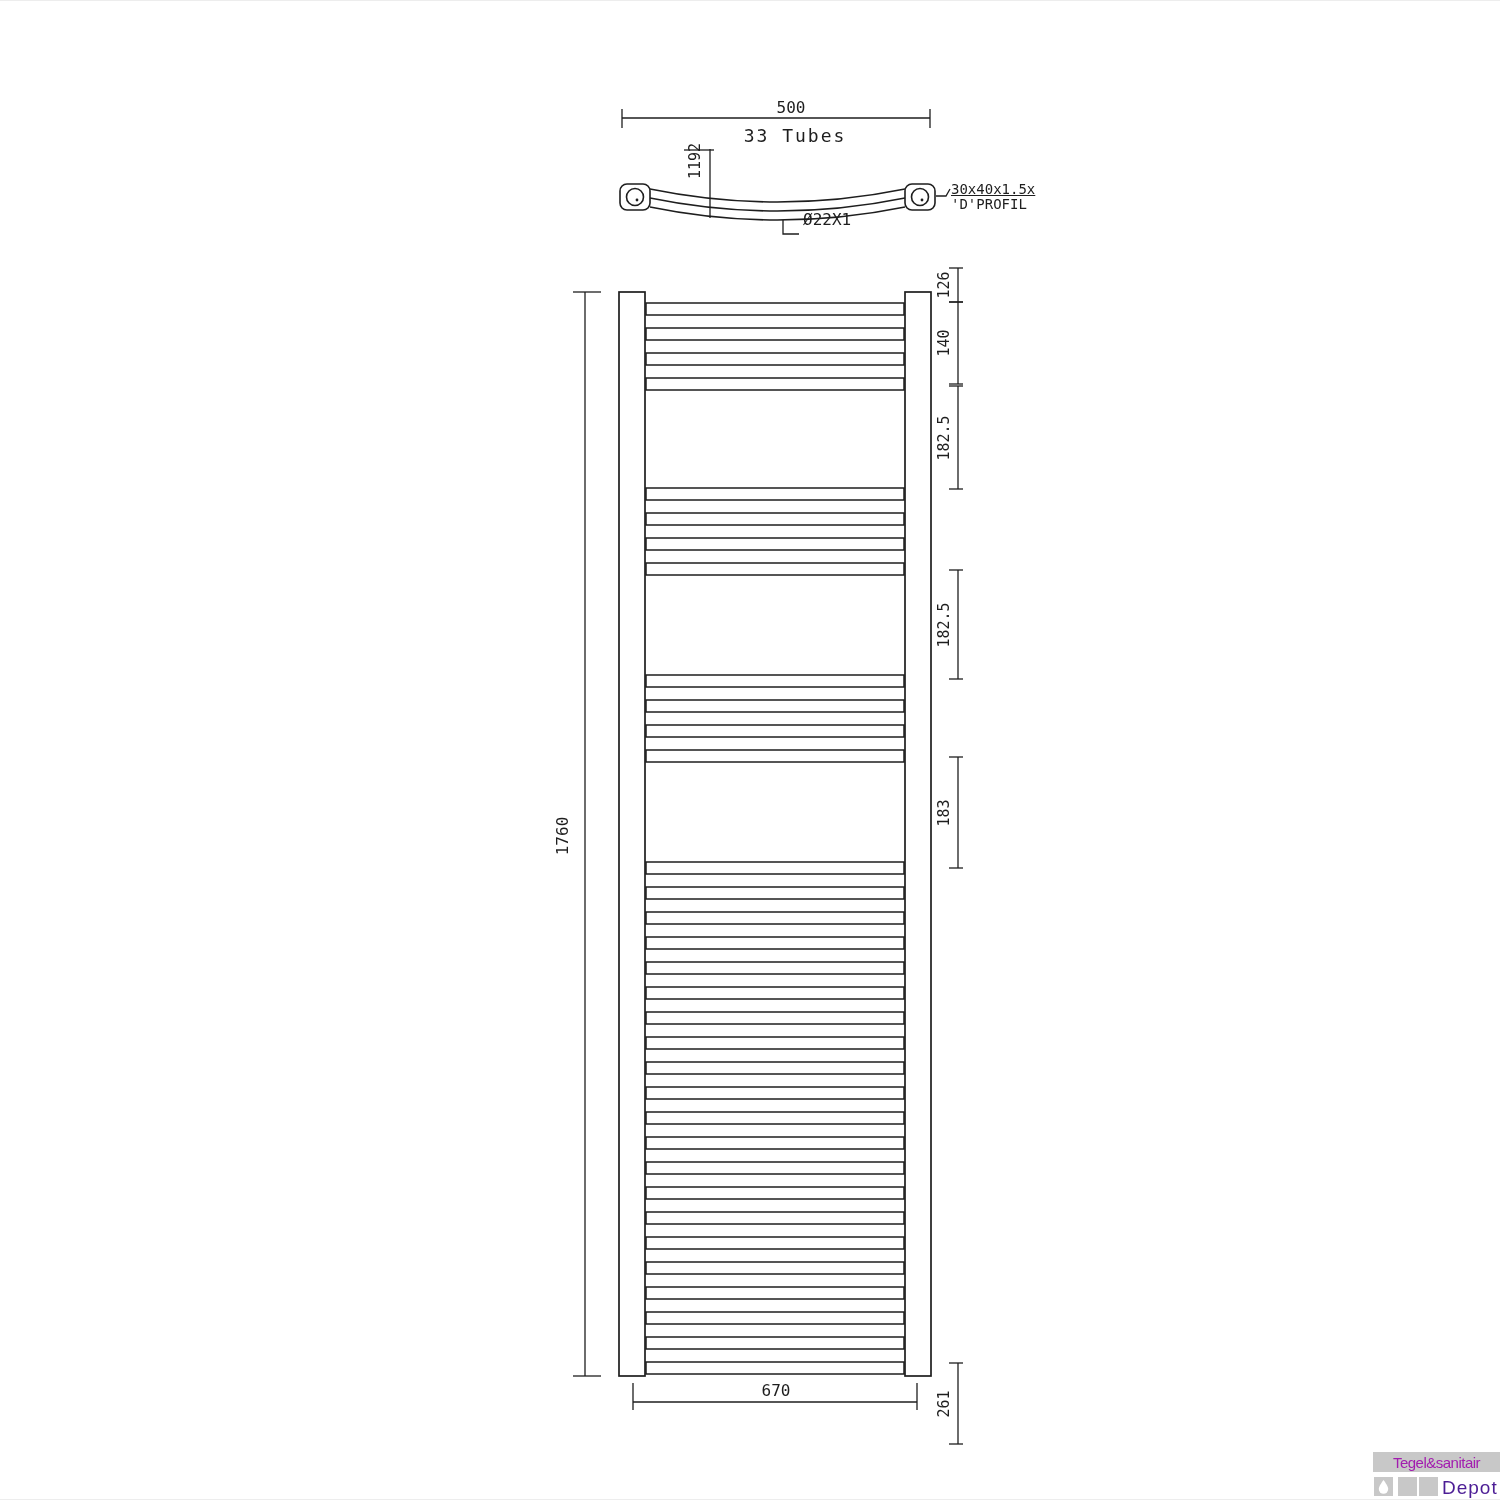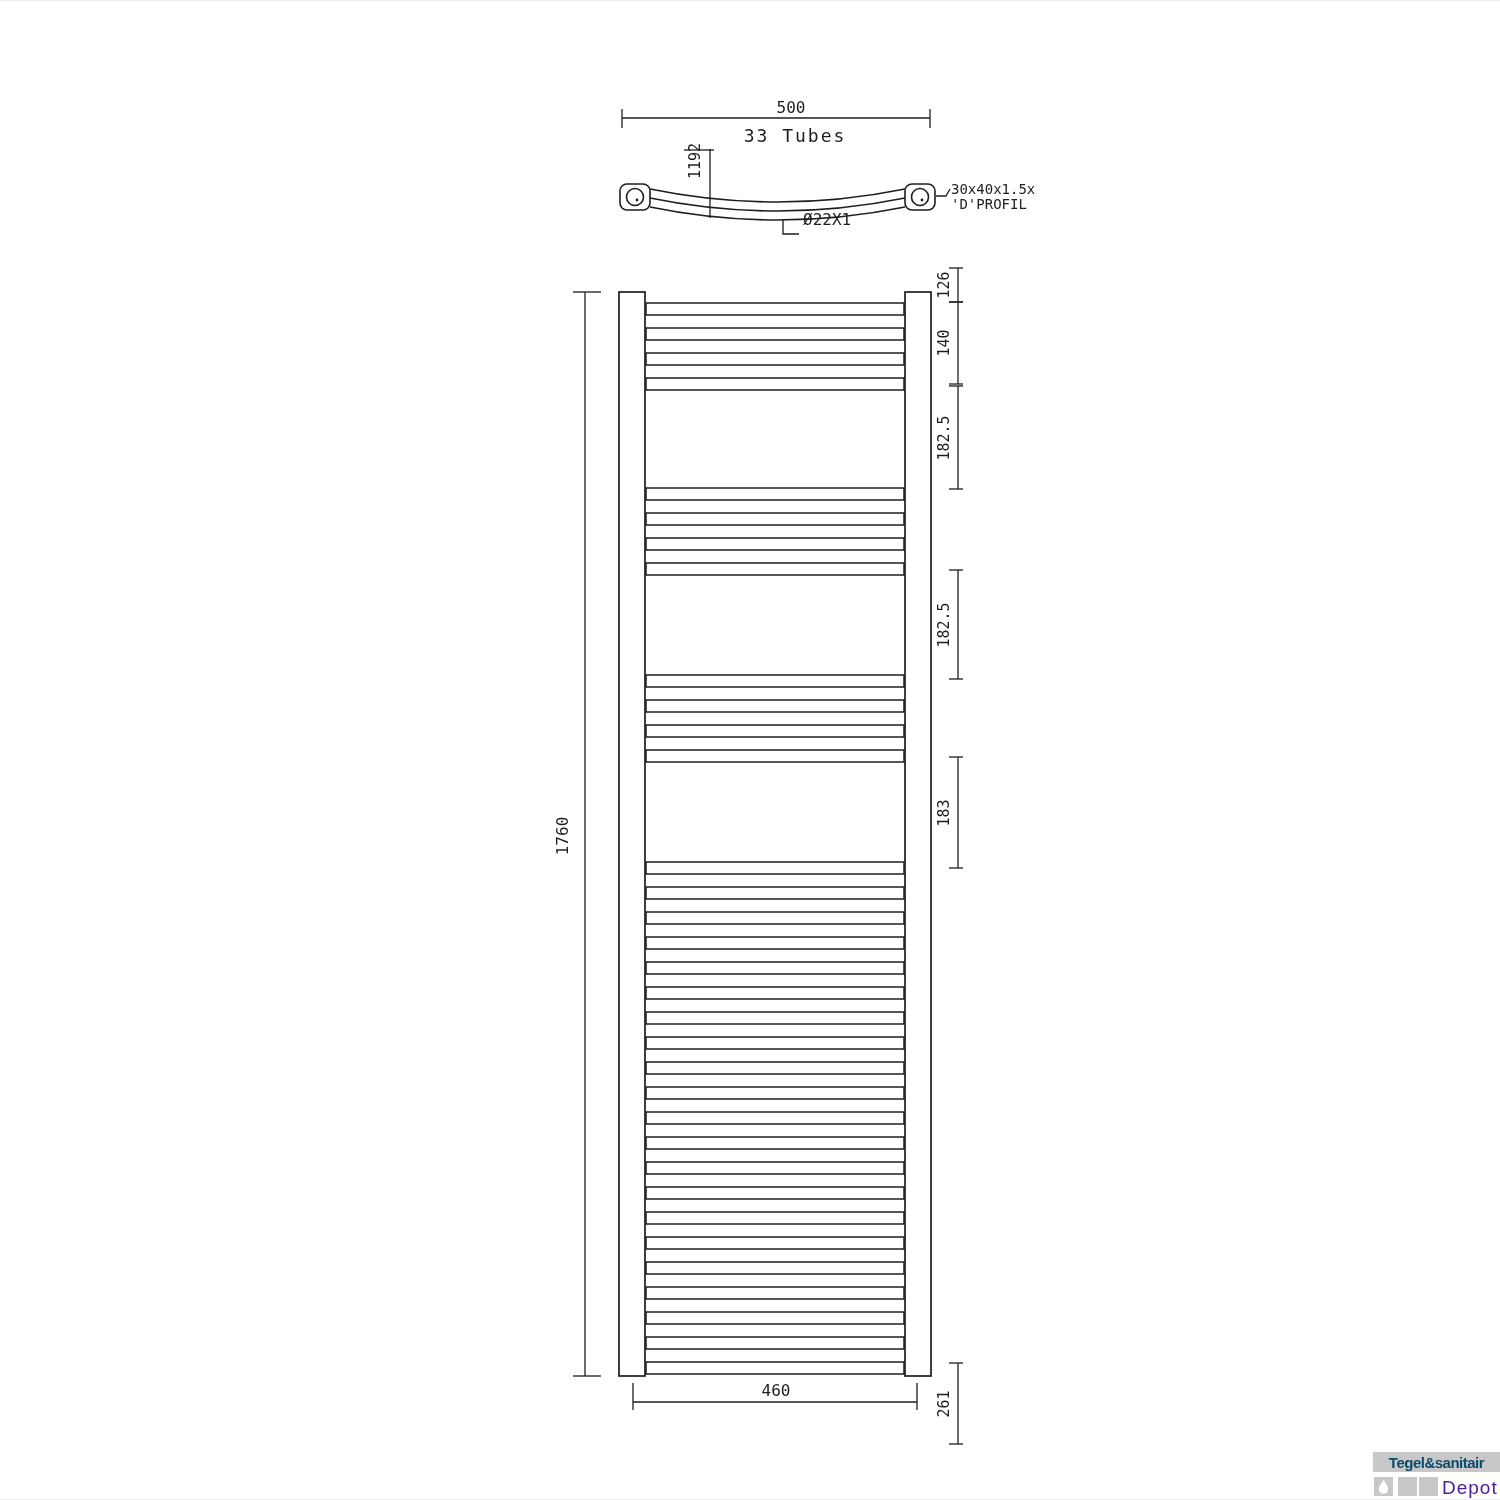--- a/index.html
+++ b/index.html
@@ -20,22 +20,22 @@
   .fs15{font-size:15px;}
   .fs16{font-size:16px;}
   .fs18{font-size:18px;letter-spacing:2px;}
   
   .logo{position:absolute;left:1373px;top:1452px;width:127px;height:48px;}
   .logo-banner{
     position:absolute;left:0;top:0;width:127px;height:20px;background:#c8c8c8;
     display:flex;align-items:center;justify-content:center;
   }
   .logo-banner span{
-    font-family:"Liberation Sans",sans-serif;font-weight:bold;font-size:15px;
-    color:#0c4a6e;letter-spacing:-0.5px;
+    font-family:"Liberation Sans",sans-serif;font-weight:normal;font-size:15px;
+    color:#a21caf;letter-spacing:-0.5px;
   }
   .logo-sq{position:absolute;top:25px;width:19px;height:19px;background:#c8c8c8;}
   .logo-depot{
     position:absolute;left:69px;top:25px;font-family:Liberation Sans, sans-serif;
     font-size:19px;color:#4c1d95;letter-spacing:1px;font-weight:400;
   }
 </style>
 </head>
 <body>
 
@@ -162,26 +162,26 @@
   </svg>
 
   <div class="dim-text fs16 ctr" style="left:791px;top:108px;">500</div>
 
   <div class="dim-text fs18 ctr" style="left:775px;top:136px;margin-left:20px;">33 Tubes</div>
 
   <div class="dim-text fs15 rot" style="left:695px;top:161px;">1192</div>
 
   <div class="dim-text fs16 lft" style="left:803px;top:220px;">Ø22X1</div>
 
-  <div class="dim-text fs14 lft" style="left:951px;top:189px;">30x40x1.5x</div>
+  <div class="dim-text fs14 lft" style="left:951px;top:189px;text-decoration:underline;">30x40x1.5x</div>
   <div class="dim-text fs14 lft" style="left:951px;top:204px;">'D'PROFIL</div>
 
   <div class="dim-text fs16 rot" style="left:563px;top:836px;">1760</div>
 
-  <div class="dim-text fs16 ctr" style="left:776px;top:1391px;">460</div>
+  <div class="dim-text fs16 ctr" style="left:776px;top:1391px;">670</div>
 
   <div class="logo">
     <div class="logo-banner">
       <span>Tegel&amp;sanitair</span>
     </div>
     <div class="logo-sq" style="left:1px;">
       <svg width="19" height="19" viewBox="0 0 19 19">
         <path d="M9.5 3 C9.5 3 4.8 9 4.8 12.1 A4.7 4.7 0 0 0 14.2 12.1 C14.2 9 9.5 3 9.5 3 Z" fill="#ffffff"></path>
       </svg>
     </div>

